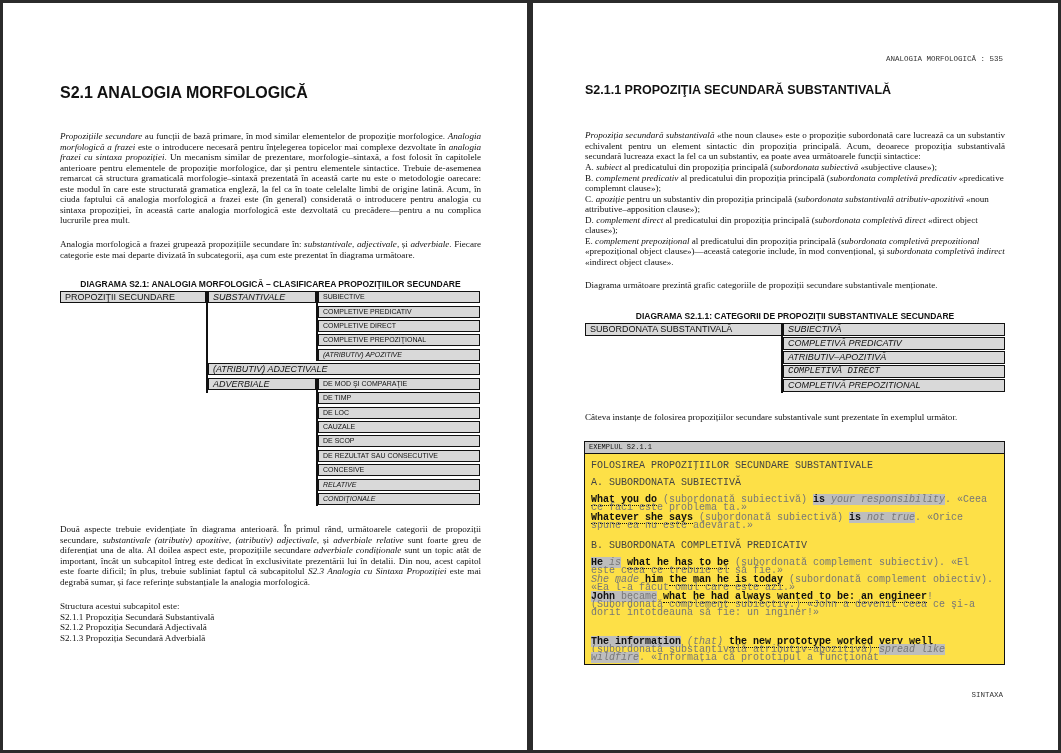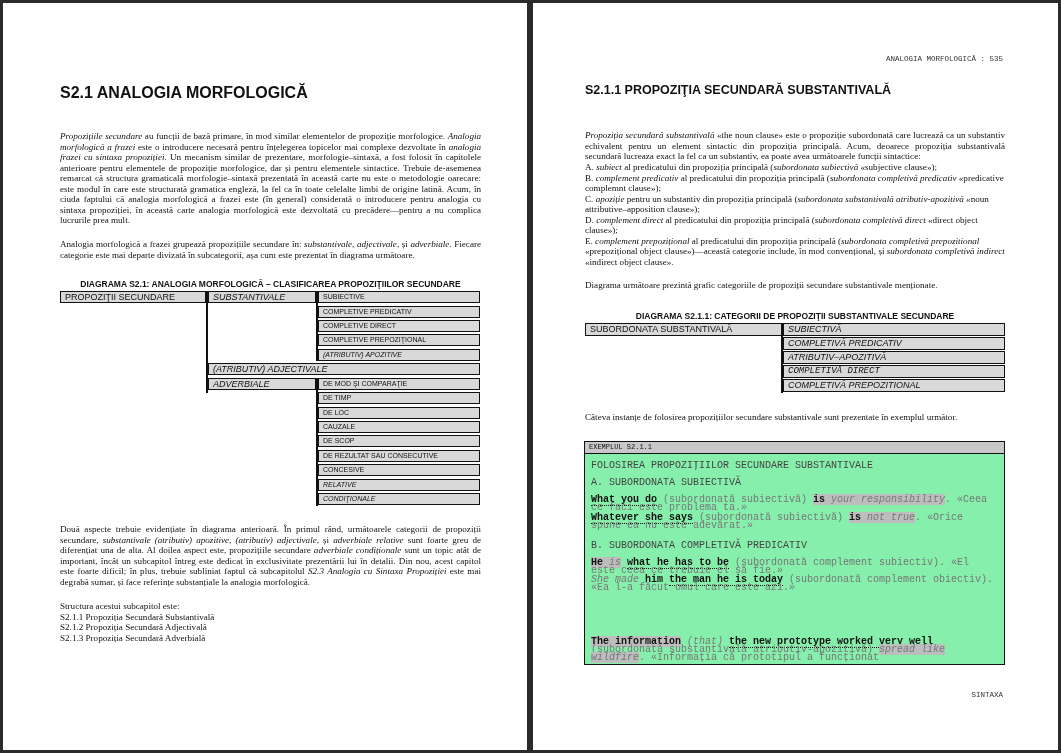--- a/index.html
+++ b/index.html
@@ -9,21 +9,21 @@
   #page-right { left:533px; width:525px; }
   .h1 { position:absolute; font-family:"Liberation Sans", sans-serif; font-weight:bold; font-size:16px; color:#111; white-space:nowrap; }
   .para { position:absolute; font-size:9.1px; line-height:10.5px; text-align:justify; }
   .para i { font-style:italic; }
   .running { position:absolute; font-family:"Liberation Mono", monospace; font-size:7.5px; color:#333; white-space:nowrap; }
   .diag-title { position:absolute; font-family:"Liberation Sans", sans-serif; font-weight:bold; font-size:8.5px; white-space:nowrap; text-align:center; }
   .cell { position:absolute; background:#d9d9d9; border:1px solid #111; border-bottom-width:1.5px; border-right-width:1.5px; box-sizing:border-box; font-family:"Liberation Sans", sans-serif; font-size:9px; line-height:10px; padding-left:4px; white-space:nowrap; overflow:hidden; }
   .cell.small { font-size:7px; line-height:9.5px; }
   .cell.it { font-style:italic; }
   .vline { position:absolute; width:2px; background:#111; }
-  .example { position:absolute; border:1.5px solid #111; box-sizing:border-box; background:#86efac; }
+  .example { position:absolute; border:1.5px solid #111; box-sizing:border-box; background:#fde047; }
   .example .hdr { background:#c8c8c8; border-bottom:1px solid #111; font-family:"Liberation Mono", monospace; font-size:7px; padding:1px 4px; height:9px; line-height:9px; }
   .ex-line { position:absolute; left:6px; right:6px; font-family:"Liberation Mono", monospace; font-size:10px; line-height:8px; color:#444; }
   .ex-line b { color:#111; }
   .ex-line .hl { background:#bdbdbd; }
   .ex-line .ul { border-bottom:1px dotted #111; color:#111; font-weight:bold; }
   .ex-line .gr { color:#777; }
   .ex-line .gi { color:#777; font-style:italic; }
 </style>
 </head>
 <body>
@@ -122,20 +122,23 @@
       <span class="ul">Whatever she says</span><span class="gr"> (subordonată subiectivă) </span><span class="hl"><b>is</b><i class="gi"> not true</i></span><span class="gr">. «Orice spune ea nu este adevărat.»</span>
     </div>
 
     <div class="ex-line" style="top:100px;">B. SUBORDONATA COMPLETIVĂ PREDICATIV</div>
     <div class="ex-line" style="top:117px;">
       <span class="hl"><b>He</b><i class="gi"> is</i></span> <span class="ul">what he has to be</span><span class="gr"> (subordonată complement subiectiv). «El este ceea ce trebuie el să fie.»</span>
     </div>
     <div class="ex-line" style="top:134px;">
       <i class="gi">She made </i><b>him</b> <span class="ul">the man he is today</span><span class="gr"> (subordonată complement obiectiv). «Ea l-a făcut omul care este azi.»</span>
     </div>
+    <div class="ex-line" style="top:151px;">
+      <span class="hl"><b>John</b><span class="gr"> became</span></span> <span class="ul">what he had always wanted to be: an engineer</span><span class="gr">! (Subordonată complement subiectiv.) «John a devenit ceea ce şi-a dorit întotdeauna să fie: un inginer!»</span>
+    </div>
 
     <div class="ex-line" style="top:196px;">
       <span class="hl"><b>The information</b></span><i class="gi"> (that) </i><span class="ul">the new prototype worked very well</span><span class="gr"> (subordonată substantivală atributiv-apozitivă) </span><span class="hl"><i class="gi">spread like wildfire</i></span><span class="gr">. «Informația că prototipul a funcționat</span>
     </div>
   </div>
 
   <div class="running" style="right:55px;top:688px;">SINTAXA</div>
 </div>
 
 </body></html>

